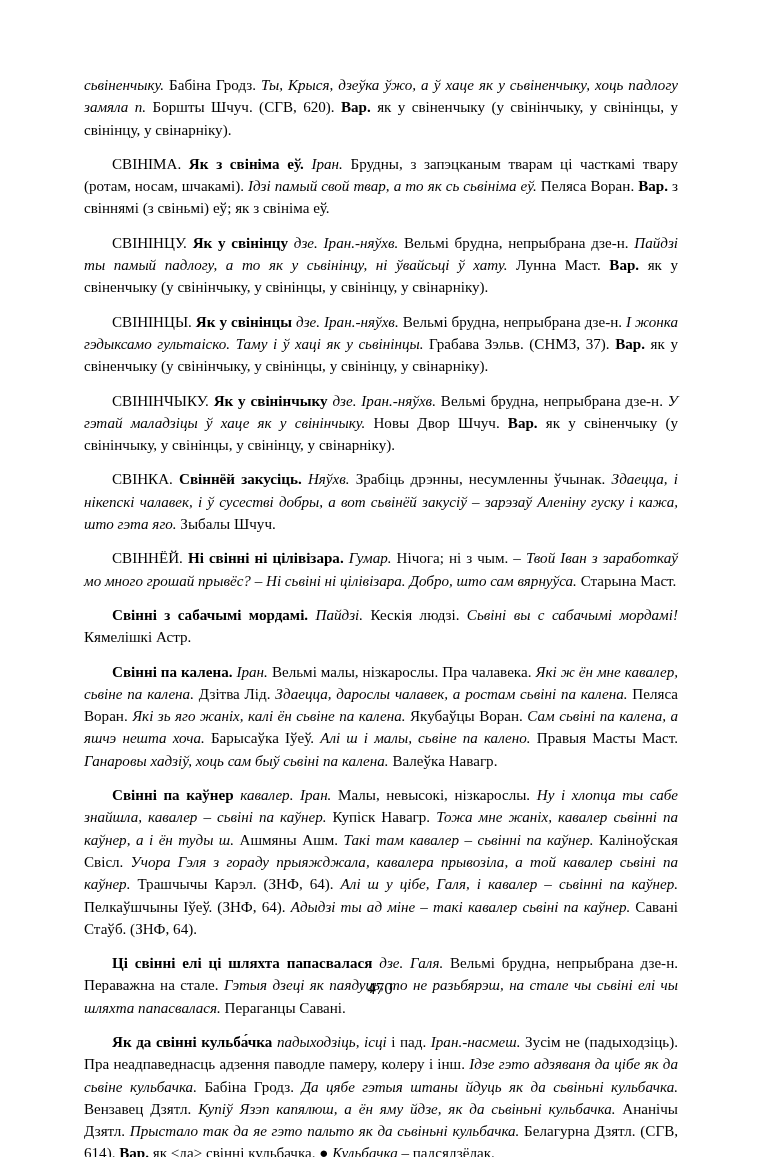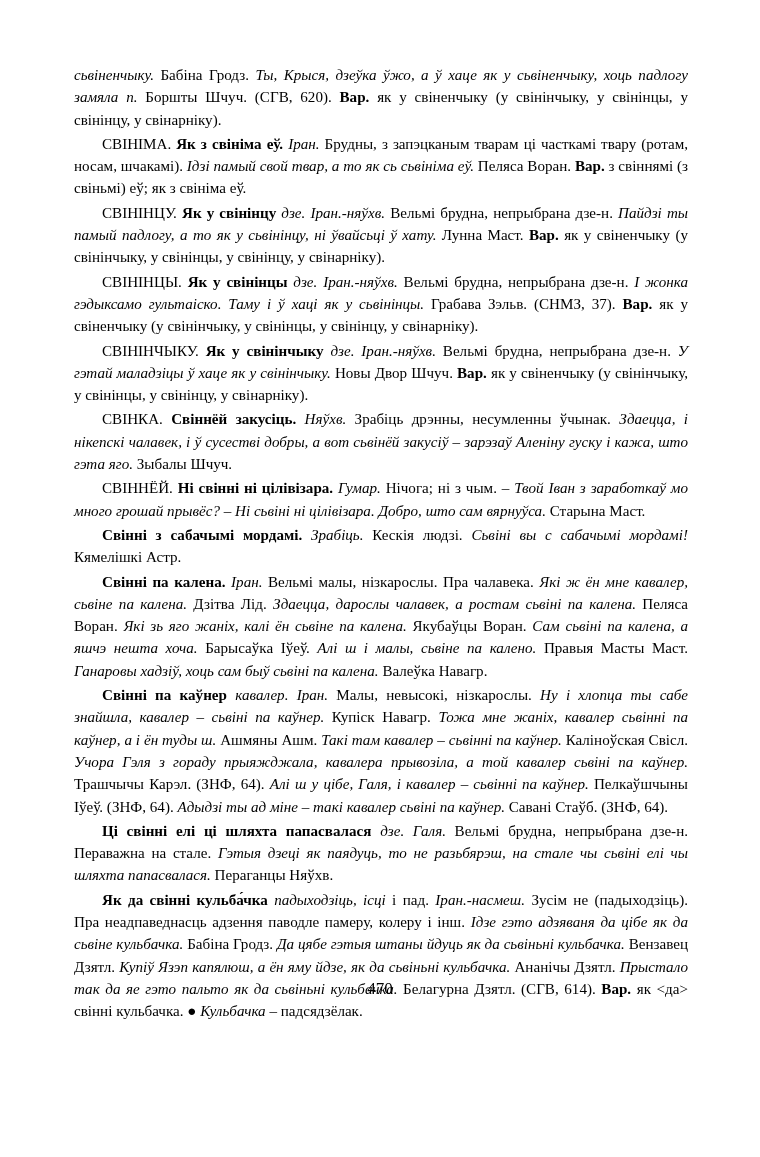--- a/index.html
+++ b/index.html
@@ -26,21 +26,21 @@
     top: 62px;
     width: 618px;
     font-size: 15.1px;
     line-height: 22.3px;
     text-align: justify;
     text-justify: inter-word;
     hyphens: none;
     -webkit-hyphens: none;
   }
   .para {
-    margin: 2px;
+    margin: 12px;
     padding: 0;
     text-align: justify;
     text-indent: 0;
   }
   .para.indent {
     text-indent: 28px;
   }
   .para.bullet {
     text-indent: 0;
   }
@@ -65,22 +65,22 @@
 <div id="page">
 
   <div id="textblock">
       <div class="para bullet"><span class="i">сьвіненчыку.</span><span class="r"> Бабіна Гродз. </span><span class="i">Ты, Крыся, дзеўка ўжо, а ў хаце як у сьвіненчыку, хоць падлогу замяла п.</span><span class="r"> Боршты Шчуч. (СГВ, 620). </span><span class="b">Вар.</span><span class="r"> як у свіненчыку (у свінінчыку, у свінінцы, у свінінцу, у свінарніку).</span></div>
       <div class="para indent"><span class="r">СВІНІМА. </span><span class="b">Як з свініма еў.</span><span class="r"> </span><span class="i">Іран.</span><span class="r"> Брудны, з запэцканым тварам ці часткамі твару (ротам, носам, шчакамі). </span><span class="i">Ідзі памый свой твар, а то як сь сьвініма еў.</span><span class="r"> Пеляса Воран. </span><span class="b">Вар.</span><span class="r"> з свіннямі (з свіньмі) еў; як з свініма еў.</span></div>
       <div class="para indent"><span class="r">СВІНІНЦУ. </span><span class="b">Як у свінінцу</span><span class="r"> </span><span class="i">дзе. Іран.-няўхв.</span><span class="r"> Вельмі брудна, непрыбрана дзе-н. </span><span class="i">Пайдзі ты памый падлогу, а то як у сьвінінцу, ні ўвайсьці ў хату.</span><span class="r"> Лунна Маст. </span><span class="b">Вар.</span><span class="r"> як у свіненчыку (у свінінчыку, у свінінцы, у свінінцу, у свінарніку).</span></div>
       <div class="para indent"><span class="r">СВІНІНЦЫ. </span><span class="b">Як у свінінцы</span><span class="r"> </span><span class="i">дзе. Іран.-няўхв.</span><span class="r"> Вельмі брудна, непрыбрана дзе-н. </span><span class="i">І жонка гэдыксамо гультаіско. Таму і ў хаці як у сьвінінцы.</span><span class="r"> Грабава Зэльв. (СНМЗ, 37). </span><span class="b">Вар.</span><span class="r"> як у свіненчыку (у свінінчыку, у свінінцы, у свінінцу, у свінарніку).</span></div>
       <div class="para indent"><span class="r">СВІНІНЧЫКУ. </span><span class="b">Як у свінінчыку</span><span class="r"> </span><span class="i">дзе. Іран.-няўхв.</span><span class="r"> Вельмі брудна, непрыбрана дзе-н. </span><span class="i">У гэтай маладзіцы ў хаце як у свінінчыку.</span><span class="r"> Новы Двор Шчуч. </span><span class="b">Вар.</span><span class="r"> як у свіненчыку (у свінінчыку, у свінінцы, у свінінцу, у свінарніку).</span></div>
       <div class="para indent"><span class="r">СВІНКА. </span><span class="b">Свіннёй закусіць.</span><span class="r"> </span><span class="i">Няўхв.</span><span class="r"> Зрабіць дрэнны, несумленны ўчынак. </span><span class="i">Здаецца, і нікепскі чалавек, і ў сусестві добры, а вот сьвінёй закусіў – зарэзаў Аленіну гуску і кажа, што гэта яго.</span><span class="r"> Зыбалы Шчуч.</span></div>
       <div class="para indent"><span class="r">СВІННЁЙ. </span><span class="b">Ні свінні ні цілівізара.</span><span class="r"> </span><span class="i">Гумар.</span><span class="r"> Нічога; ні з чым. – </span><span class="i">Твой Іван з заработкаў мо много грошай прывёс? – Ні сьвіні ні цілівізара. Добро, што сам вярнуўса.</span><span class="r"> Старына Маст.</span></div>
-      <div class="para indent"><span class="b">Свінні з сабачымі мордамі.</span><span class="r"> </span><span class="i">Зрабіць.</span><span class="r"> Кескія людзі. </span><span class="i">Сьвіні вы с сабачымі мордамі!</span><span class="r"> Кямелішкі Астр.</span></div>
+      <div class="para indent"><span class="b">Свінні з сабачымі мордамі.</span><span class="r"> </span><span class="i">Пайдзі.</span><span class="r"> Кескія людзі. </span><span class="i">Сьвіні вы с сабачымі мордамі!</span><span class="r"> Кямелішкі Астр.</span></div>
       <div class="para indent"><span class="b">Свінні па калена.</span><span class="r"> </span><span class="i">Іран.</span><span class="r"> Вельмі малы, нізкарослы. Пра чалавека. </span><span class="i">Які ж ён мне кавалер, сьвіне па калена.</span><span class="r"> Дзітва Лід. </span><span class="i">Здаецца, дарослы чалавек, а ростам сьвіні па калена.</span><span class="r"> Пеляса Воран. </span><span class="i">Які зь яго жаніх, калі ён сьвіне па калена.</span><span class="r"> Якубаўцы Воран. </span><span class="i">Сам сьвіні па калена, а яшчэ нешта хоча.</span><span class="r"> Барысаўка Іўеў. </span><span class="i">Алі ш і малы, сьвіне па калено.</span><span class="r"> Правыя Масты Маст. </span><span class="i">Ганаровы хадзіў, хоць сам быў сьвіні па калена.</span><span class="r"> Валеўка Навагр.</span></div>
       <div class="para indent"><span class="b">Свінні па каўнер</span><span class="r"> </span><span class="i">кавалер. Іран.</span><span class="r"> Малы, невысокі, нізкарослы. </span><span class="i">Ну і хлопца ты сабе знайшла, кавалер – сьвіні па каўнер.</span><span class="r"> Купіск Навагр. </span><span class="i">Тожа мне жаніх, кавалер сьвінні па каўнер, а і ён туды ш.</span><span class="r"> Ашмяны Ашм. </span><span class="i">Такі там кавалер – сьвінні па каўнер.</span><span class="r"> Каліноўская Свісл. </span><span class="i">Учора Гэля з гораду прыяжджала, кавалера прывозіла, а той кавалер сьвіні па каўнер.</span><span class="r"> Трашчычы Карэл. (ЗНФ, 64). </span><span class="i">Алі ш у цібе, Галя, і кавалер – сьвінні па каўнер.</span><span class="r"> Пелкаўшчыны Іўеў. (ЗНФ, 64). </span><span class="i">Адыдзі ты ад міне – такі кавалер сьвіні па каўнер.</span><span class="r"> Савані Стаўб. (ЗНФ, 64).</span></div>
-      <div class="para indent"><span class="b">Ці свінні елі ці шляхта папасвалася</span><span class="r"> </span><span class="i">дзе. Галя.</span><span class="r"> Вельмі брудна, непрыбрана дзе-н. Пераважна на стале. </span><span class="i">Гэтыя дзеці як паядуць, то не разьбярэш, на стале чы сьвіні елі чы шляхта папасвалася.</span><span class="r"> Пераганцы Няўхв.</span></div>
+      <div class="para indent"><span class="b">Ці свінні елі ці шляхта папасвалася</span><span class="r"> </span><span class="i">дзе. Галя.</span><span class="r"> Вельмі брудна, непрыбрана дзе-н. Пераважна на стале. </span><span class="i">Гэтыя дзеці як паядуць, то не разьбярэш, на стале чы сьвіні елі чы шляхта папасвалася.</span><span class="r"> Пераганцы Савані.</span></div>
       <div class="para indent"><span class="b">Як да свінні кульба́чка</span><span class="r"> </span><span class="i">падыходзіць, ісці</span><span class="r"> і пад. </span><span class="i">Іран.-насмеш.</span><span class="r"> Зусім не (падыходзіць). Пра неадпаведнасць адзення паводле памеру, колеру і інш. </span><span class="i">Ідзе гэто адзяваня да цібе як да сьвіне кульбачка.</span><span class="r"> Бабіна Гродз. </span><span class="i">Да цябе гэтыя штаны йдуць як да сьвіньні кульбачка.</span><span class="r"> Вензавец Дзятл. </span><span class="i">Купіў  Язэп  капялюш, а ён яму йдзе, як да сьвіньні кульбачка.</span><span class="r"> Ананічы Дзятл. </span><span class="i">Прыстало так да яе гэто пальто  як да сьвіньні кульбачка.</span><span class="r"> Белагурна Дзятл. (СГВ, 614). </span><span class="b">Вар.</span><span class="r"> як &lt;да&gt; свінні кульбачка. ● </span><span class="i">Кульбачка</span><span class="r"> – падсядзёлак.</span></div>
     </div>
 
   <div id="pagenum">470</div>
 
 </div>
 
 </body></html>

